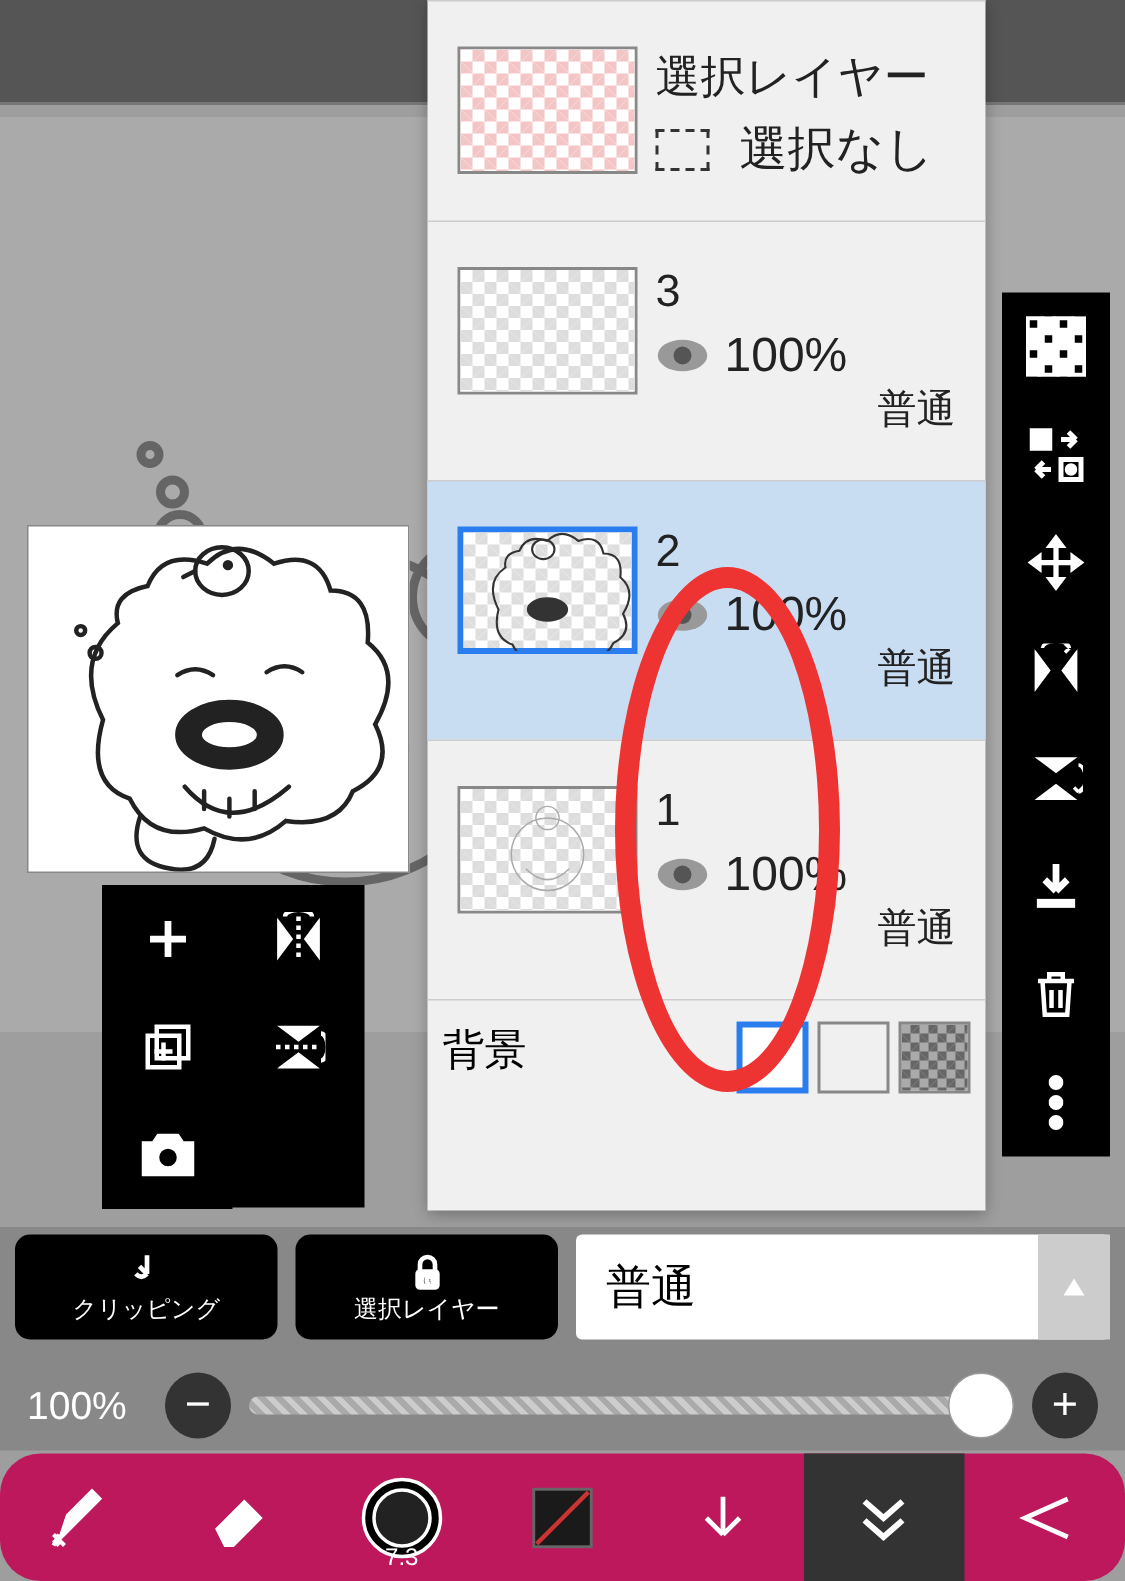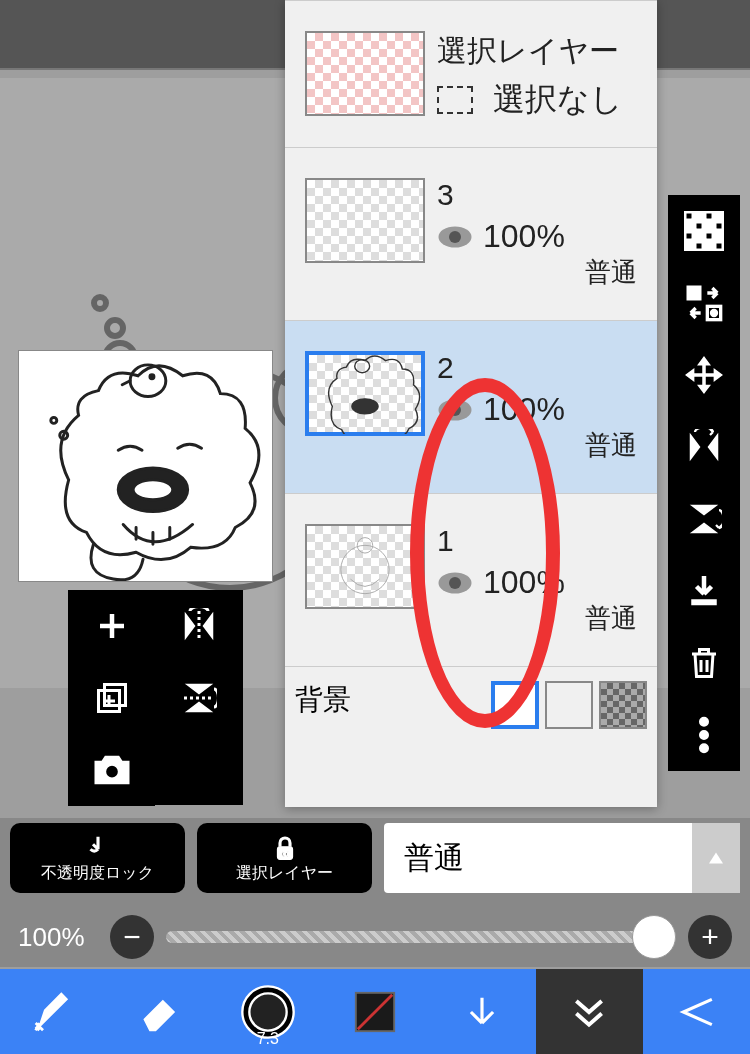--- a/index.html
+++ b/index.html
@@ -229,22 +229,23 @@
     position: absolute; right: 0; top: -16px;
     width: 44px; height: 44px; border-radius: 50%;
     background: white;
     border: 1px solid #999;
   }
 
   
   .bottom-toolbar {
     position: absolute;
     bottom: 0; left: 0; width: 100%; height: 85px;
-    background: #3b82f6;
+    background: #be185d;
     display: flex;
+    border-radius: 27px;
   }
   .bt-btn {
     flex: 1;
     display:flex;align-items:center;justify-content:center;
     color: white;
     cursor: pointer;
     position: relative;
   }
   .bt-btn svg { fill: white; stroke: white; }
   .bt-btn.dark { background: #333; }
@@ -511,21 +512,21 @@
 </div>
 
 <div class="annotation-ellipse"></div>
 
 <div class="bottom-section">
   <div class="action-row">
     <div class="action-btn">
       <svg viewBox="0 0 24 24">
           <path d="M12 3v10M12 13l-4-4M12 13q-3 3-6 0" fill="none" stroke-width="2.5"></path>
         </svg>
-      <span>不透明度ロック</span>
+      <span>クリッピング</span>
     </div>
     <div class="action-btn">
       <svg viewBox="0 0 24 24">
           <rect x="6" y="11" width="12" height="10" rx="2" fill="white"></rect>
           <path d="M8 11V8a4 4 0 0 1 8 0v3" fill="none" stroke-width="2.5"></path>
           <text x="12" y="19" text-anchor="middle" font-size="9" fill="#000" font-weight="bold">α</text>
         </svg>
       <span>選択レイヤー</span>
     </div>
     <div class="blend-select">

